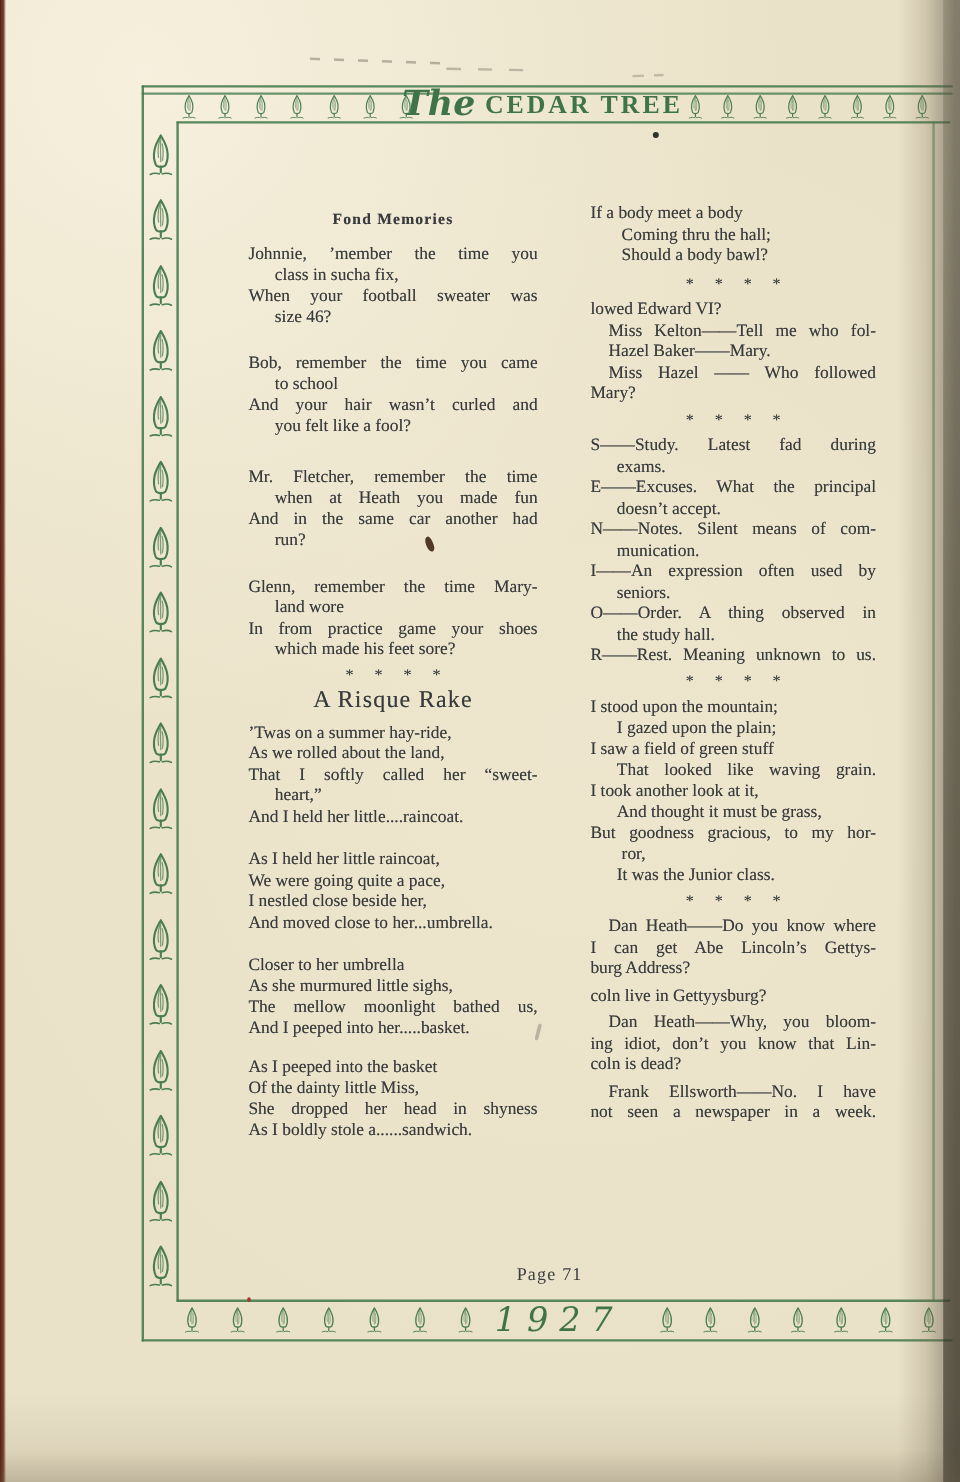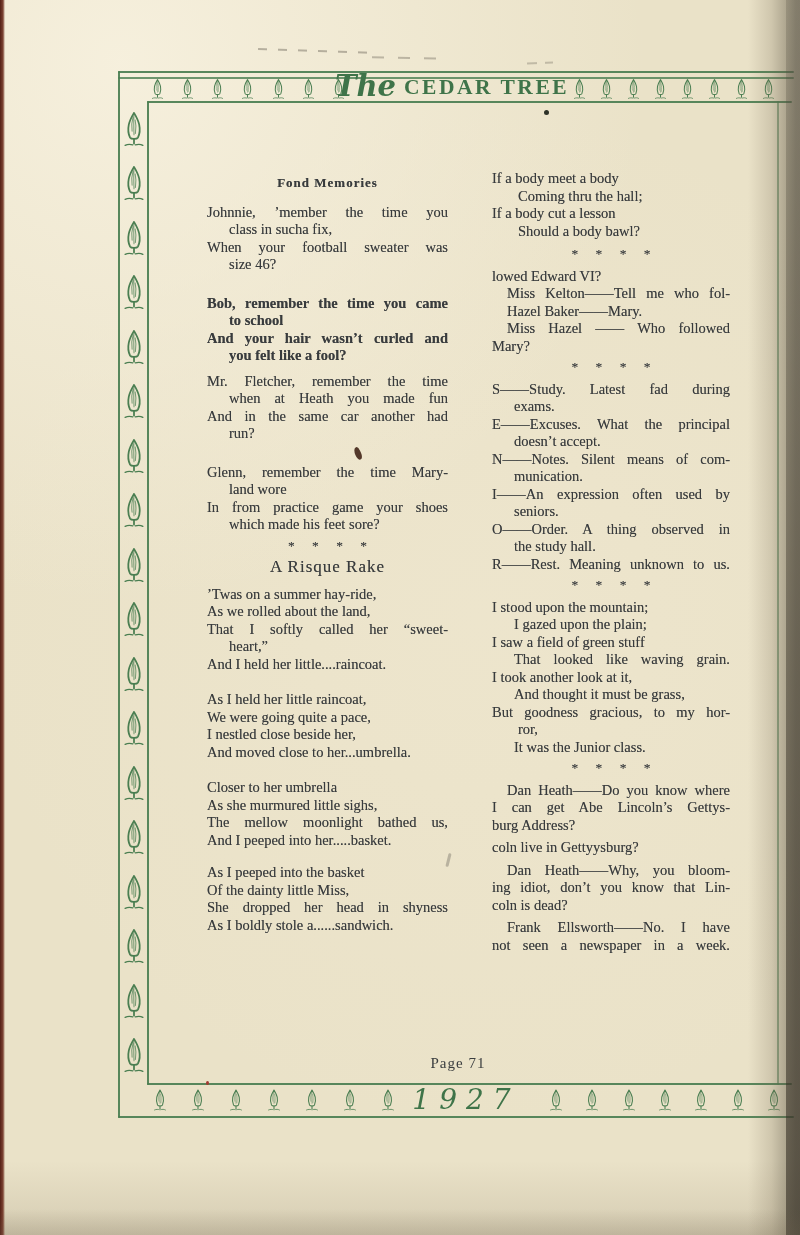--- a/index.html
+++ b/index.html
@@ -49,21 +49,21 @@
     text-shadow:0 0 .5px rgba(56,59,61,.55);}
   .col-left{left:207px;top:174px;width:241px;}
   .col-right{left:492px;top:170px;width:238px;}
   .line{min-height:17.5px;}
   .line.j{text-align:justify;text-align-last:justify;}
   .line.i1{padding-left:22px;}
   .line.i2{padding-left:26px;}
   .line.i3{padding-left:15px;}
   .heading{text-align:center;margin-bottom:10px;letter-spacing:1px;}
   .heading.bold{font-weight:bold;font-size:13px;}
-  .heading.plain{font-size:17px;}
+  .heading.plain{font-size:20px;}
   .stars{text-align:center;word-spacing:14px;font-size:13.5px;margin:3px 0 6px;}
 
   
   .pencil{position:absolute;pointer-events:none;opacity:.55;}
   .pencil-a{left:258px;top:50px;width:120px;height:2px;transform:rotate(2deg);
     background:repeating-linear-gradient(90deg, rgba(104,98,86,.8) 0 9px, transparent 9px 20px);}
   .pencil-b{left:372px;top:57px;width:76px;height:2px;transform:rotate(1deg);
     background:repeating-linear-gradient(90deg, rgba(104,98,86,.7) 0 12px, transparent 12px 26px);}
   .pencil-c{left:527px;top:62px;width:26px;height:2px;transform:rotate(-2deg);
     background:repeating-linear-gradient(90deg, rgba(104,98,86,.6) 0 10px, transparent 10px 18px);}
@@ -261,21 +261,21 @@
   </div>
 
   <div class="col col-left" id="col-left">
       <div class="heading bold" style="margin-bottom: 12px;">Fond Memories</div>
       <div style="margin-bottom: 21px;">
         <div class="line i0 j">Johnnie, ’member the time you</div>
         <div class="line i1">class in sucha fix,</div>
         <div class="line i0 j">When your football sweater was</div>
         <div class="line i1">size 46?</div>
       </div>
-      <div style="margin-bottom: 8px; font-weight: bold;">
+      <div style="margin-bottom: 25px;">
         <div class="line i0 j">Bob, remember the time you came</div>
         <div class="line i1">to school</div>
         <div class="line i0 j">And your hair wasn’t curled and</div>
         <div class="line i1">you felt like a fool?</div>
       </div>
       <div style="margin-bottom: 21px;">
         <div class="line i0 j">Mr. Fletcher, remember the time</div>
         <div class="line i1 j">when at Heath you made fun</div>
         <div class="line i0 j">And in the same car another had</div>
         <div class="line i1">run?</div>
@@ -311,21 +311,20 @@
         <div class="line i0">As I peeped into the basket</div>
         <div class="line i0">Of the dainty little Miss,</div>
         <div class="line i0 j">She dropped her head in shyness</div>
         <div class="line i0">As I boldly stole a......sandwich.</div>
       </div>
     </div>
   <div class="col col-right" id="col-right">
       <div style="margin-bottom: 5px;">
         <div class="line i0">If a body meet a body</div>
         <div class="line i2">Coming thru the hall;</div>
-        <div class="line i0">If a body cut a lesson</div>
         <div class="line i2">Should a body bawl?</div>
       </div>
       <div class="stars" style="margin-bottom: 5px;">* * * *</div>
       <div style="margin-bottom: 2px;">
         <div class="line i0">lowed Edward VI?</div>
         <div class="line i3 j">Miss Kelton——Tell me who fol-</div>
         <div class="line i3">Hazel Baker——Mary.</div>
         <div class="line i3 j">Miss Hazel —— Who followed</div>
         <div class="line i0">Mary?</div>
       </div>

